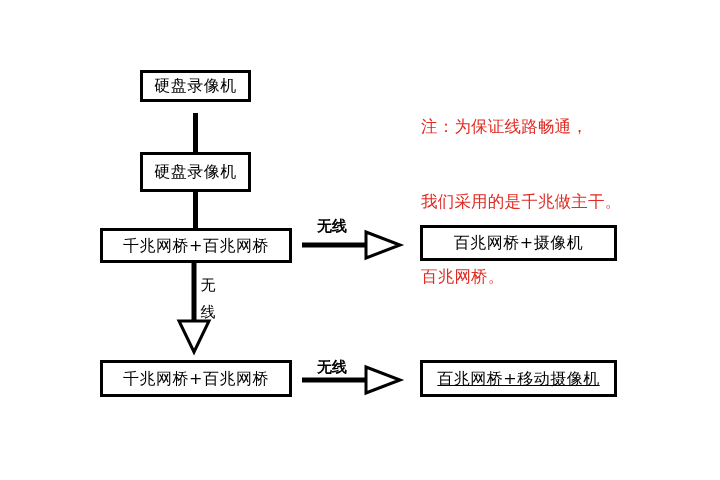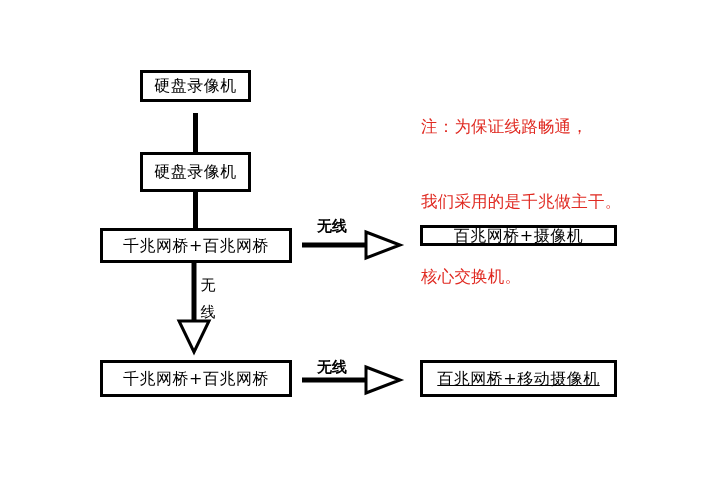--- a/index.html
+++ b/index.html
@@ -32,21 +32,21 @@
     text-align: center;
     font-size: 16px;
     line-height: 1;
     letter-spacing: 0.5px;
     color: #000000;
     white-space: nowrap;
   }
   .node-dvr      { left: 140px; top: 70px;  width: 111px; height: 32px; }
   .node-switch   { left: 140px; top: 152px; width: 111px; height: 40px; }
   .node-bridge-1 { left: 100px; top: 228px; width: 192px; height: 35px; }
-  .node-cam-1    { left: 420px; top: 225px; width: 197px; height: 21px; }
+  .node-cam-1    { left: 420px; top: 225px; width: 197px; height: 36px; }
   .node-bridge-2 { left: 100px; top: 360px; width: 192px; height: 37px; }
   .node-cam-2    { left: 420px; top: 360px; width: 197px; height: 37px; text-decoration: underline; }
 
   .edge-label {
     position: absolute;
     font-size: 15px;
     line-height: 1;
     color: #000000;
     white-space: nowrap;
     font-weight: bold;
@@ -113,14 +113,14 @@
 
 <div class="edge-label edge-label-h2">无线</div>
 
 <div class="edge-label-v edge-label-v-a">无</div>
 
 <div class="edge-label-v edge-label-v-b">线</div>
 
 <div class="note">
   <span class="note-line">注：为保证线路畅通，</span>
   <span class="note-line">我们采用的是千兆做主干。</span>
-  <span class="note-line">核心交换机。</span>
+  <span class="note-line">百兆网桥。</span>
 </div>
 
 </body></html>

